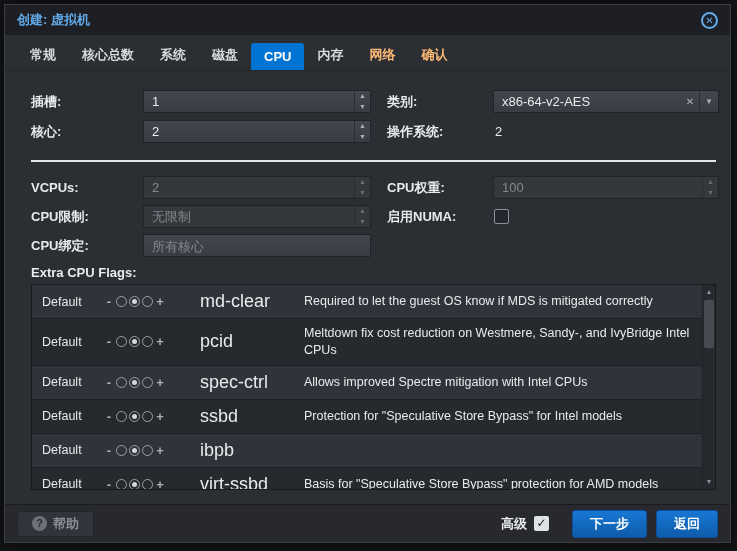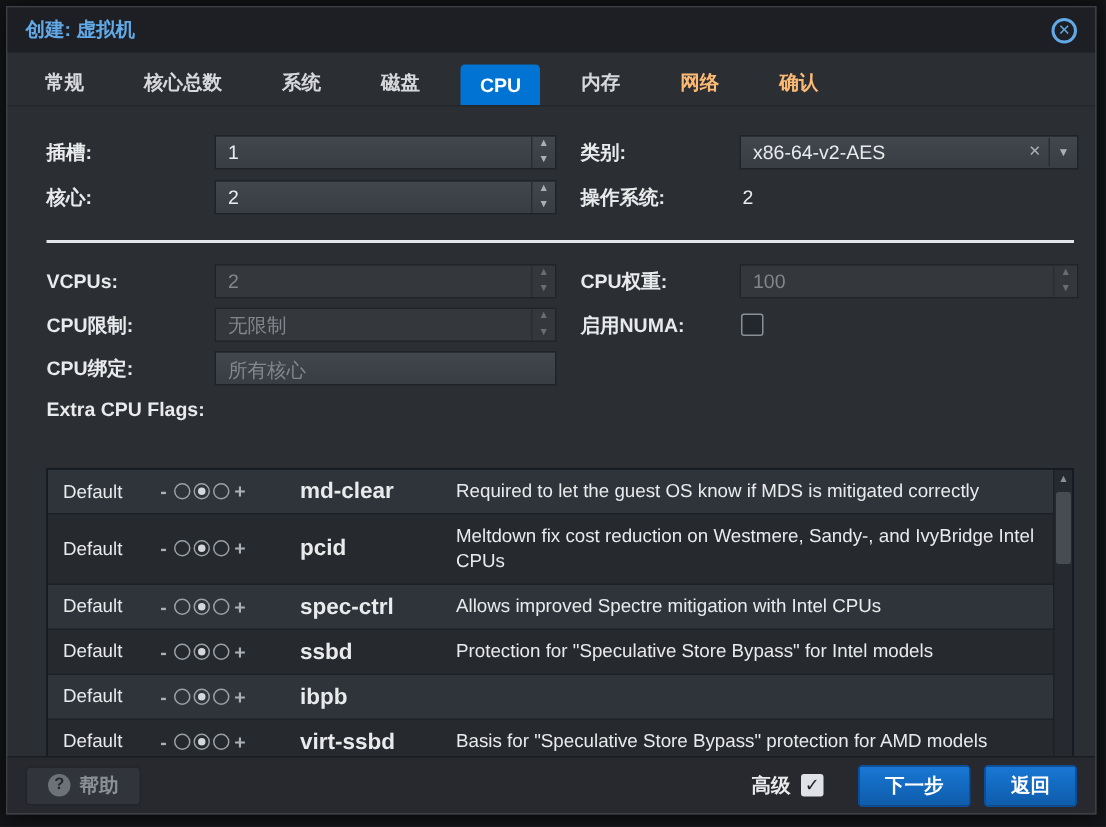--- a/index.html
+++ b/index.html
@@ -10,21 +10,21 @@
 
   
   .titlebar { height:30px; background:#1d1f24; display:flex; align-items:center;
               justify-content:space-between; padding:0 12px; }
   .titlebar .title { color:#62a9e8; font-size:13px; font-weight:bold; }
   .close-btn { width:17px; height:17px; border:2px solid #62a9e8; border-radius:50%;
                color:#62a9e8; font-size:10px; line-height:13px; text-align:center;
                font-weight:bold; cursor:pointer; }
 
   
-  .tabs { display:flex; align-items:flex-end; padding:8px 0 0 12px; height:36px; gap:14px;
+  .tabs { display:flex; align-items:flex-end; padding:8px 0 0 12px; height:36px; gap:0;
           border-bottom:1px solid #24262a; }
   .tab { padding:6px 13px; font-size:13px; font-weight:bold; color:#d6d8db;
          border-radius:3px 3px 0 0; cursor:pointer; }
   .tab.active { background:#0173d2; color:#fff; }
   .tab.disabled { color:#fdba74; cursor:default; }
 
   
   .content { position:absolute; left:0; right:0; top:67px; bottom:38px; }
   .lbl { position:absolute; font-size:13px; font-weight:bold; color:#e8eaec; line-height:23px; }
   .plain-val { position:absolute; font-size:13px; color:#e8eaec; line-height:23px; }
@@ -42,27 +42,27 @@
   .field.disabled .spin span { color:#6a6e73; }
   .combo-ico { color:#aab0b6; font-size:12px; padding:0 5px; cursor:pointer; }
 
   .divider { position:absolute; left:26px; right:14px; height:2px; background:#e3e6ea; }
 
   .checkbox { position:absolute; width:15px; height:15px; border:1px solid #8a9097;
               background:#24272b; border-radius:2px; cursor:pointer; }
 
   
   .flags-table { position:absolute; left:26px; right:14px; top:212px; height:206px;
-                 background:#0f172a; border:1px solid #17191c; overflow:hidden;margin-top:28px; }
+                 background:#0c4a6e; border:1px solid #17191c; overflow:hidden; }
   .frows { position:absolute; left:0; right:13px; top:0; }
   .frow { display:grid; grid-template-columns:72px 96px 104px 1fr; align-items:center;
           padding:6px 0; border-bottom:1px solid #1d2024; background:#26292d; }
   .frow:nth-child(odd) { background:#2f343a; }
   .c-state { padding-left:10px; font-size:12.5px; color:#e8eaec; }
-  .c-flag  { font-size:15px; font-weight:bold; color:#e8eaec; }
+  .c-flag  { font-size:18px; font-weight:normal; color:#e8eaec; }
   .c-desc  { font-size:12.5px; color:#e8eaec; padding-right:10px; line-height:1.35; }
   .toggle { display:flex; align-items:center; gap:2px; }
   .tg-minus,.tg-plus { color:#aab0b6; font-size:13px; font-weight:bold; width:10px;
                        text-align:center; cursor:pointer; }
   .circ { width:11px; height:11px; border:1px solid #9aa0a6; border-radius:50%;
           position:relative; cursor:pointer; }
   .circ.sel::after { content:""; position:absolute; inset:2px; background:#d4d8dc; border-radius:50%; }
 
   
   .sb { position:absolute; top:0; right:0; bottom:0; width:13px; background:#26292d;

